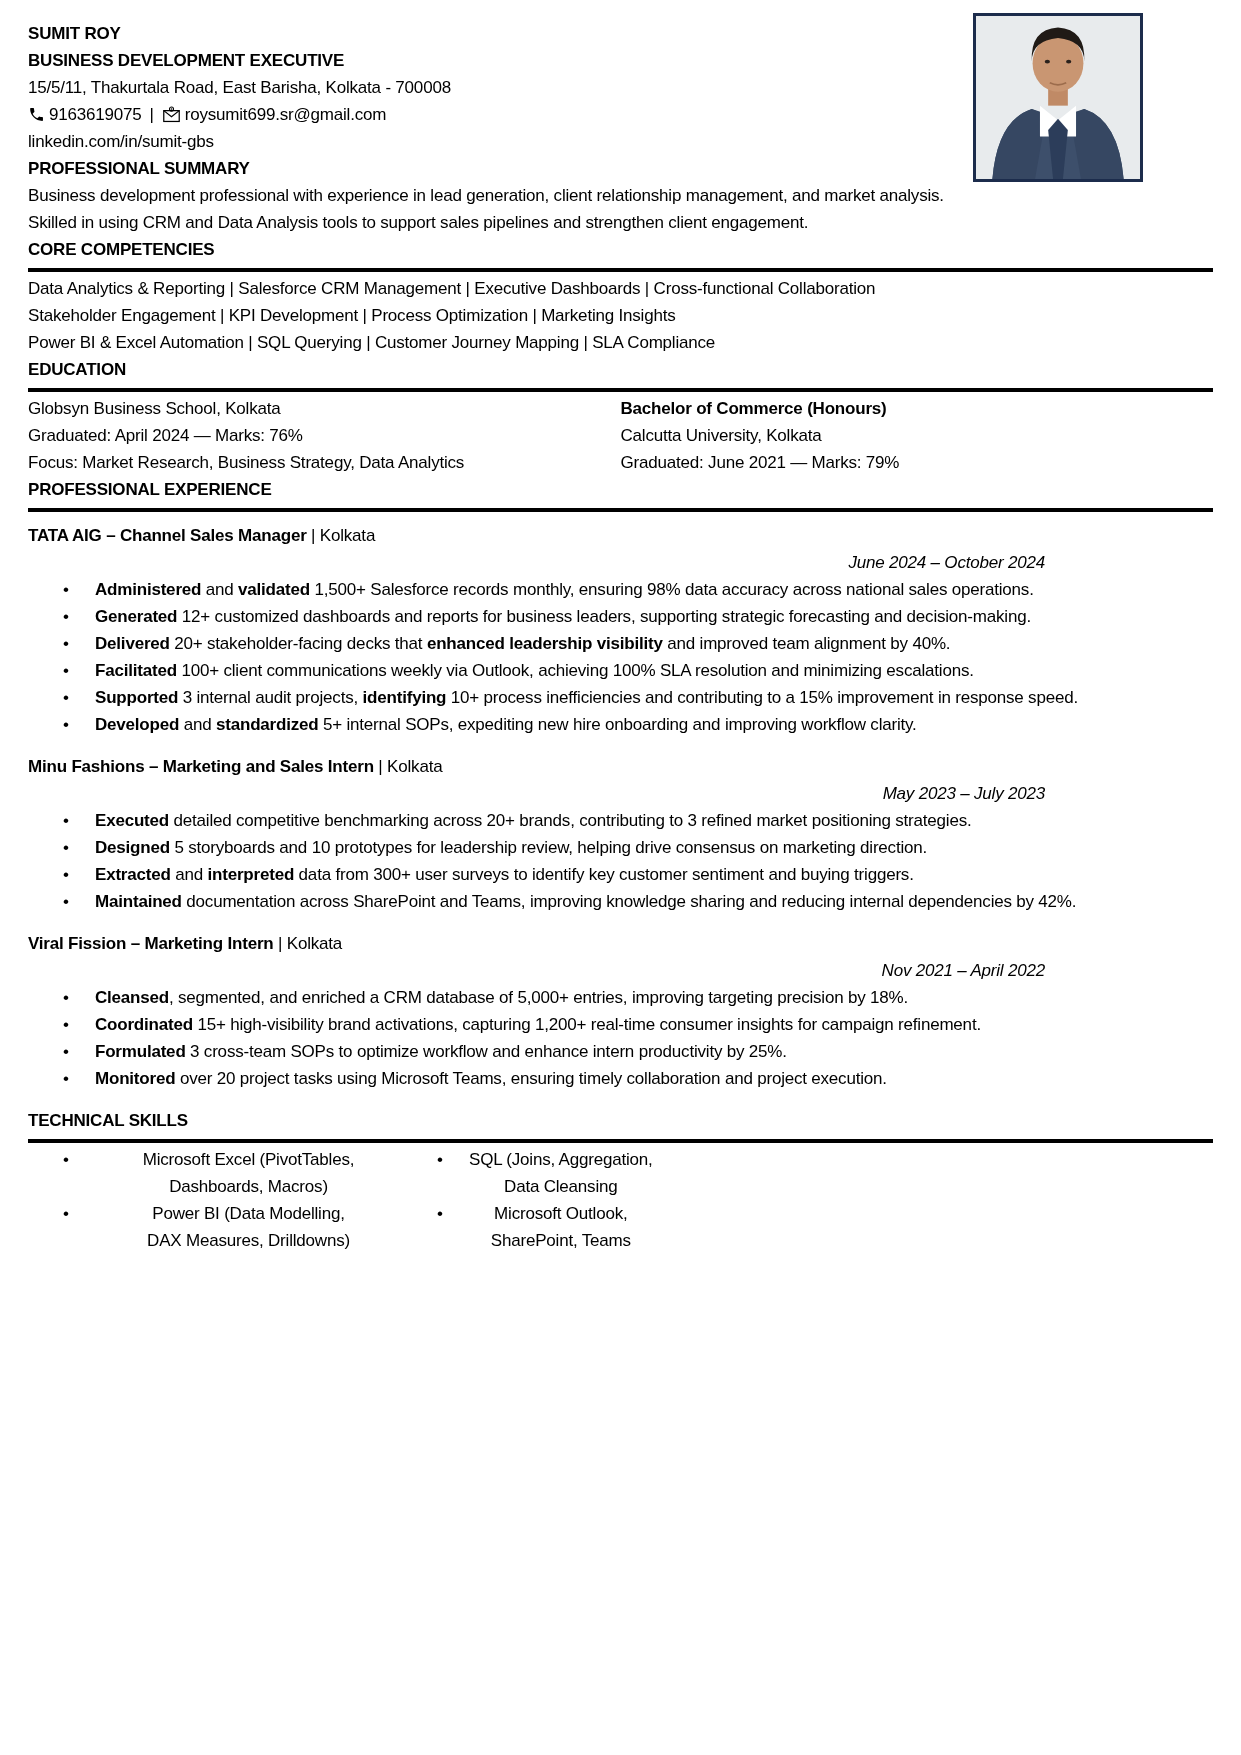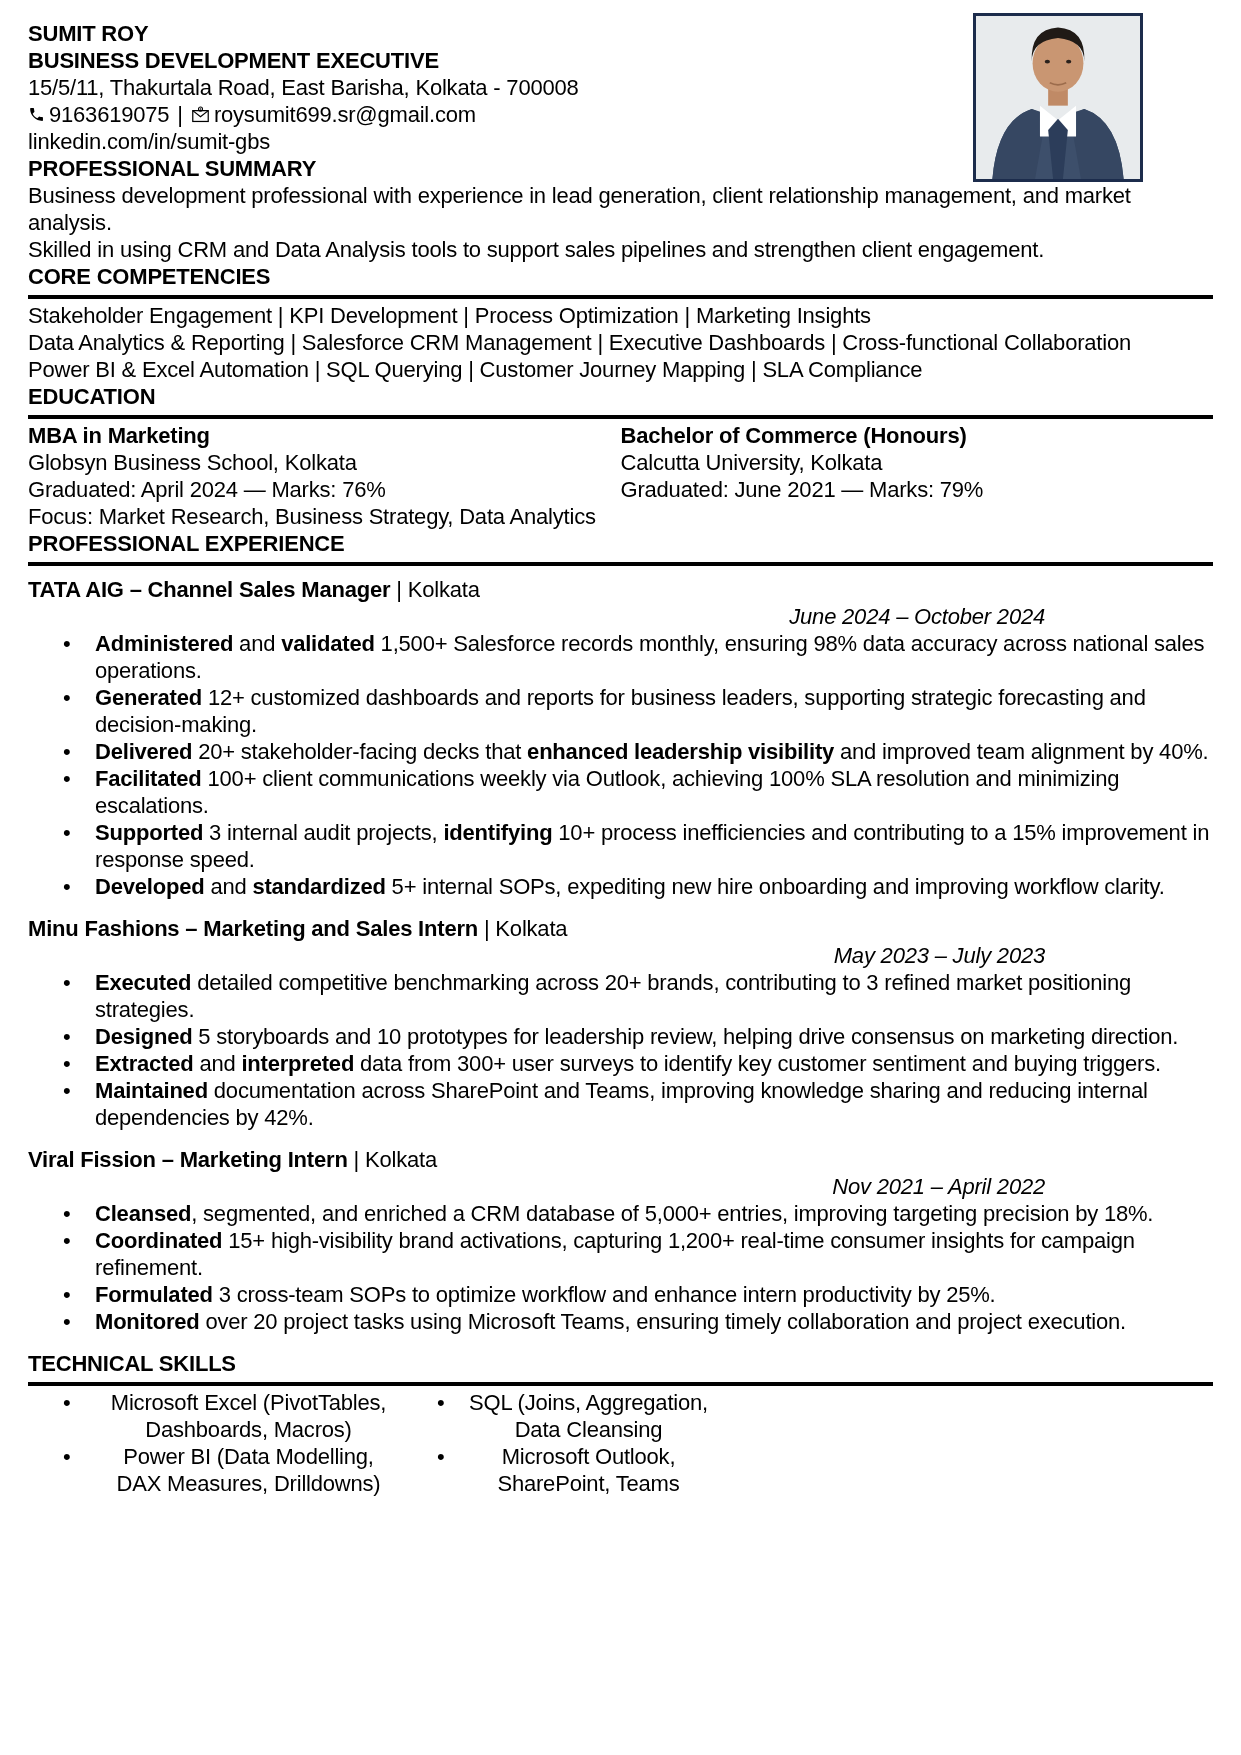--- a/index.html
+++ b/index.html
@@ -2,21 +2,21 @@
 <html><head>
 <meta charset="utf-8">
 <style>
   html,body{margin:0;padding:0;background:#9a9a9a;}
   .page{
     position:relative;
     width:1241px;height:1755px;
     background:#ffffff;
     color:#000;
     font-family:"Liberation Sans","DejaVu Sans",sans-serif;
-    font-size:22px;
+    font-size:17px;
     line-height:27px;
     letter-spacing:-0.2px;
     margin:0 auto;
     overflow:hidden;
   }
   .content{position:absolute;inset:0;padding:20px 28px 0 28px;box-sizing:border-box;}
   .b{font-weight:bold;}
   .heading{font-weight:bold;}
   .hrule{border:none;border-top:4px solid #000;margin:5px 0 3px 0;}
   .contact-line{display:flex;align-items:center;gap:4px;}
@@ -82,30 +82,29 @@
 
     <div class="heading">PROFESSIONAL SUMMARY</div>
     <div>
         <div>Business development professional with experience in lead generation, client relationship management, and market analysis.</div>
         <div>Skilled in using CRM and Data Analysis tools to support sales pipelines and strengthen client engagement.</div>
       </div>
 
     <div class="heading">CORE COMPETENCIES</div>
     <hr class="hrule">
     <div>
+        <div>Data Analytics &amp; Reporting | Salesforce CRM Management | Executive Dashboards | Cross-functional Collaboration</div>
         <div>Stakeholder Engagement | KPI Development | Process Optimization | Marketing Insights</div>
-        <div>Data Analytics &amp; Reporting | Salesforce CRM Management | Executive Dashboards | Cross-functional Collaboration</div>
         <div>Power BI &amp; Excel Automation | SQL Querying | Customer Journey Mapping | SLA Compliance</div>
       </div>
 
     <div class="heading">EDUCATION</div>
     <hr class="hrule">
     <div class="edu-grid">
         <div class="edu-col edu-col-first">
-          <div class="b">MBA in Marketing</div>
           <div>Globsyn Business School, Kolkata</div>
           <div>Graduated: April 2024 — Marks: 76%</div>
           <div>Focus: Market Research, Business Strategy, Data Analytics</div>
         </div>
         <div class="edu-col">
           <div class="b">Bachelor of Commerce (Honours)</div>
           <div>Calcutta University, Kolkata</div>
           <div>Graduated: June 2021 — Marks: 79%</div>
         </div>
       </div>

